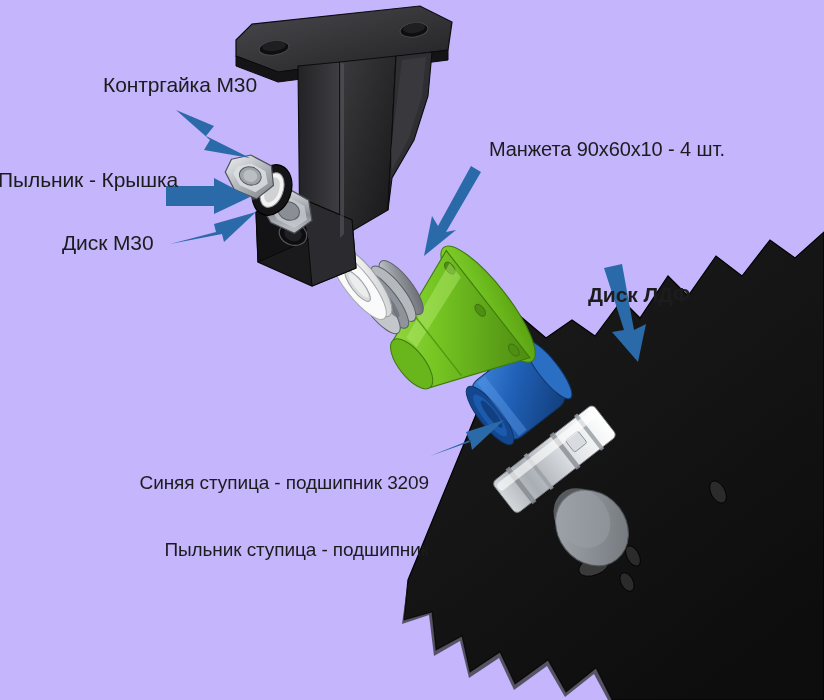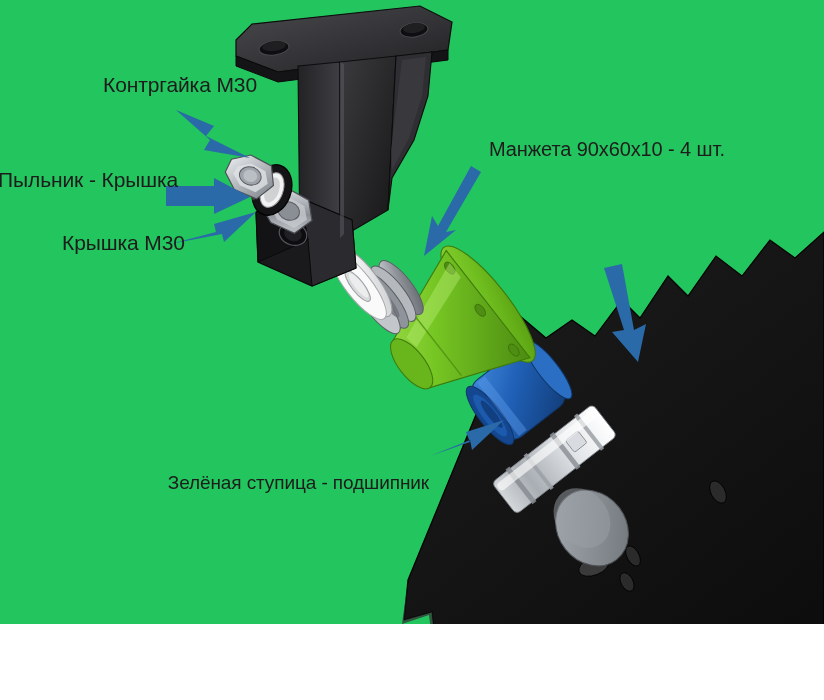--- a/index.html
+++ b/index.html
@@ -2,21 +2,21 @@
 <html><head>
 <meta charset="utf-8">
 <title>Exploded Assembly Diagram</title>
 <style>
   html,body{margin:0;padding:0;background:#ffffff;}
   body{
     width:824px;height:700px;
     font-family:"Liberation Sans","DejaVu Sans",sans-serif;
     overflow:hidden;
   }
-  #stage{position:relative;width:824px;height:624px;background:#22c55e;overflow:hidden;}
+  #stage{position:relative;width:824px;height:700px;background:#c4b5fd;overflow:hidden;}
   #art{position:absolute;left:0;top:0;width:824px;height:700px;}
 
   .label{
     position:absolute;
     color:#1c1c1c;
     font-family:"Liberation Sans","DejaVu Sans",sans-serif;
     white-space:pre;
     line-height:1.18;
     letter-spacing:-0.1px;
   }
@@ -269,24 +269,26 @@
       <g>
         <path d="M430 456 L470 442 L466 432 L504 420 L472 450 L470 440 Z"></path>
       </g>
     </g>
   </svg>
 
   <div class="label" id="lbl-locknut">Контргайка М30</div>
 
   <div class="label" id="lbl-dustcap">Пыльник - Крышка</div>
 
-  <div class="label" id="lbl-nut">Крышка М30</div>
+  <div class="label" id="lbl-nut">Диск М30</div>
 
   <div class="label" id="lbl-cuff">Манжета 90x60x10 - 4 шт.</div>
 
   <div class="label" id="lbl-disc">
+    <span>Диск ЛДФ</span>
   </div>
 
   <div class="label" id="lbl-hubs">
-    <span>Зелёная ступица - подшипник</span>
+    <span>Синяя ступица - подшипник 3209</span>
+    <span>Пыльник ступица - подшипник</span>
   </div>
 
 </div>
 
 </body></html>

